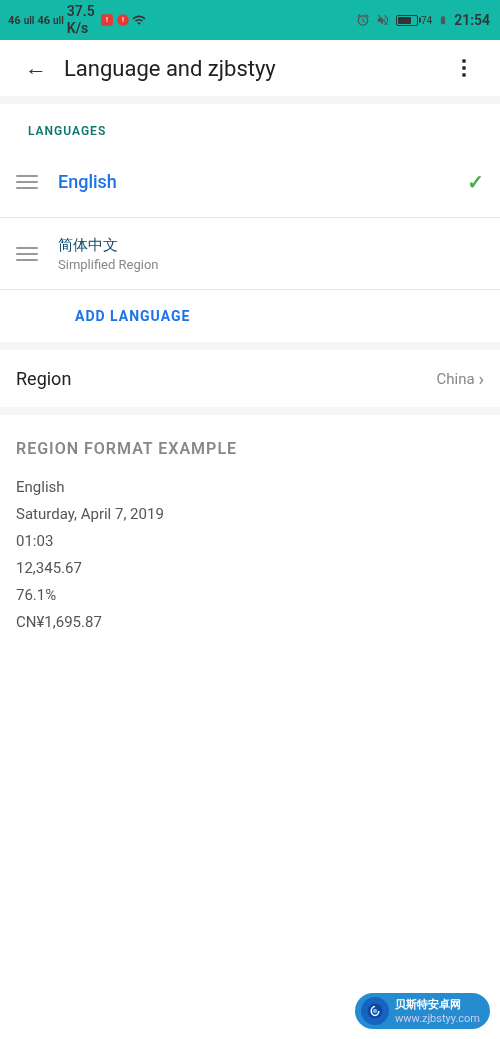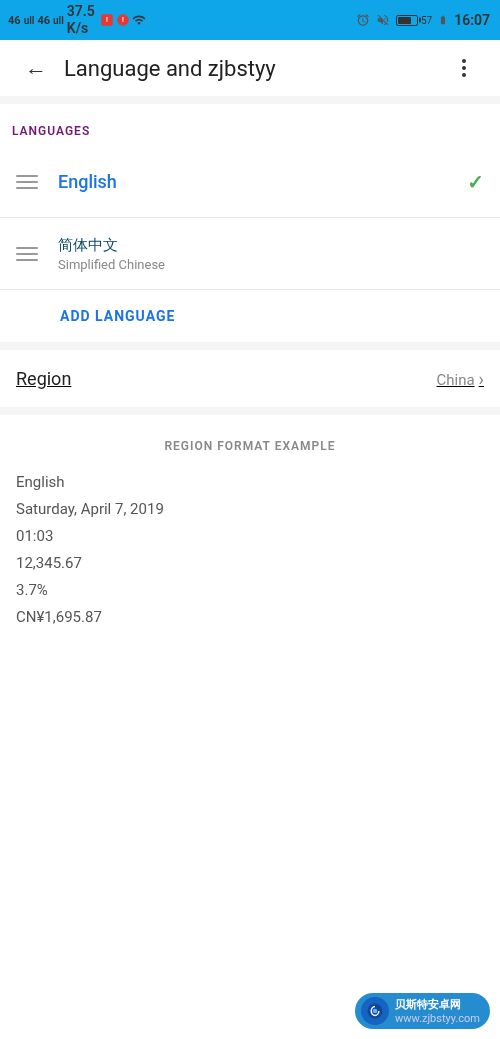--- a/index.html
+++ b/index.html
@@ -8,21 +8,21 @@
       font-family: 'Roboto', Arial, sans-serif;
       background: #fff;
       width: 500px;
       min-height: 1039px;
       position: relative;
       overflow-x: hidden;
     }
 
     
     .status-bar {
-      background: #0ea5e9;
+      background: #14b8a6;
       height: 40px;
       display: flex;
       align-items: center;
       justify-content: space-between;
       padding: 0 10px 0 8px;
     }
     .status-left {
       display: flex;
       align-items: center;
       gap: 3px;
@@ -121,24 +121,24 @@
     }
 
     
     .section-divider {
       height: 8px;
       background: #f5f5f5;
     }
 
     
     .section-header {
-      padding: 20px 16px 8px 12px;
+      padding: 20px 16px 8px 28px;
       font-size: 12px;
       font-weight: 600;
-      color: #701a75;
+      color: #0f766e;
       letter-spacing: 1px;
       text-transform: uppercase;
     }
 
     
     .language-item {
       display: flex;
       align-items: center;
       padding: 16px 16px;
       border-bottom: 1px solid #e8e8e8;
@@ -180,38 +180,38 @@
       font-size: 20px;
       color: #4caf50;
       font-weight: 700;
     }
 
     
     .add-language-btn {
       display: flex;
       padding: 18px 16px 18px 60px;
       cursor: pointer;
+      margin-left: 15px;
     }
     .add-language-text {
       font-size: 14px;
       font-weight: 700;
       color: #1a73e8;
       letter-spacing: 1px;
       text-transform: uppercase;
     }
 
     
     .region-row {
       display: flex;
-      align-items: flex-end;
+      align-items: center;
       padding: 18px 16px;
       background: #fff;
       cursor: pointer;
       border-bottom: none;
-      text-decoration: underline;
     }
     .region-label {
       flex: 1;
       font-size: 18px;
       color: #212121;
       font-weight: 400;
     }
     .region-value {
       font-size: 15px;
       color: #888;
@@ -221,26 +221,25 @@
       font-size: 18px;
       color: #888;
     }
 
     
     .format-section {
       padding-top: 16px;
     }
     .format-header {
       padding: 8px 16px 12px 16px;
-      font-size: 12px;
+      font-size: 16px;
       font-weight: 600;
       color: #888;
       letter-spacing: 1px;
       text-transform: uppercase;
-      text-align: center;
     }
     .format-content {
       padding: 4px 16px 20px 16px;
     }
     .format-line {
       font-size: 15px;
       color: #555;
       line-height: 1.8;
     }
 
@@ -310,26 +309,26 @@
     <svg width="14" height="14" viewBox="0 0 24 24" fill="#555">
         <path d="M22 5.72l-4.6-3.86-1.29 1.53 4.6 3.86L22 5.72zM7.88 3.39L6.6 1.86 2 5.71l1.29 1.53 4.59-3.85zM12.5 8H11v6l4.75 2.85.75-1.23-4-2.37V8zM12 4c-4.97 0-9 4.03-9 9s4.02 9 9 9c4.97 0 9-4.03 9-9s-4.03-9-9-9zm0 16c-3.87 0-7-3.13-7-7s3.13-7 7-7 7 3.13 7 7-3.13 7-7 7z"></path>
       </svg>
     <svg width="14" height="14" viewBox="0 0 24 24" fill="#555">
         <path d="M4.34 2.93L2.93 4.34 7.29 8.7 7 9H3v6h4l5 5v-6.59l4.18 4.18c-.65.49-1.38.88-2.18 1.11v2.06c1.34-.3 2.57-.92 3.61-1.75L19.66 21.07l1.41-1.41L4.34 2.93zM19 12c0 .82-.15 1.61-.41 2.34l1.53 1.53c.56-1.17.88-2.48.88-3.87 0-4.28-2.99-7.86-7-8.77v2.06c2.89.86 5 3.54 5 6.71zM16.5 12c0-1.77-1.02-3.29-2.5-4.03v1.79l2.48 2.48c.01-.08.02-.16.02-.24z"></path>
       </svg>
     <div class="battery-icon">
       <div class="battery-body">
         <div class="battery-fill"></div>
       </div>
-      <span style="font-size:10px;margin-left:1px;">57</span>
+      <span style="font-size:10px;margin-left:1px;">74</span>
     </div>
     <svg width="10" height="14" viewBox="0 0 24 24" fill="#555">
         <path d="M15.67 4H14V2h-4v2H8.33C7.6 4 7 4.6 7 5.33v15.33C7 21.4 7.6 22 8.33 22h7.33c.74 0 1.34-.6 1.34-1.33V5.33C17 4.6 16.4 4 15.67 4z"></path>
       </svg>
-    <span class="status-time">16:07</span>
+    <span class="status-time">21:54</span>
   </div>
 </div>
 
 <div class="app-bar">
   <div class="back-btn">
     <span style="font-size:22px; color:#333;">←</span>
   </div>
   <span class="app-bar-title">Language and zjbstyy</span>
   <div class="more-btn">
     <div class="more-dots">
@@ -358,21 +357,21 @@
   </div>
 
   <div class="language-item">
     <div class="drag-handle">
       <div class="drag-line"></div>
       <div class="drag-line"></div>
       <div class="drag-line"></div>
     </div>
     <div class="lang-info">
       <div class="lang-name-secondary">简体中文</div>
-      <div class="lang-sub">Simplified Chinese</div>
+      <div class="lang-sub">Simplified Region</div>
     </div>
   </div>
 
   <div class="add-language-btn">
     <span class="add-language-text">ADD LANGUAGE</span>
   </div>
 </div>
 
 <div class="section-divider"></div>
 
@@ -384,21 +383,21 @@
 
 <div class="section-divider"></div>
 
 <div class="format-section">
   <div class="format-header">REGION FORMAT EXAMPLE</div>
   <div class="format-content">
     <div class="format-line">English</div>
     <div class="format-line">Saturday, April 7, 2019</div>
     <div class="format-line">01:03</div>
     <div class="format-line">12,345.67</div>
-    <div class="format-line">3.7%</div>
+    <div class="format-line">76.1%</div>
     <div class="format-line">CN¥1,695.87</div>
   </div>
 </div>
 
 <div class="watermark">
   <div class="watermark-icon">
     <svg width="18" height="18" viewBox="0 0 24 24" fill="none">
       <circle cx="12" cy="12" r="10" fill="#0d47a1"></circle>
       <path d="M12 6 C9 6 7 9 7 12 C7 15 9 18 12 18 C15 18 17 15 17 12" stroke="#fff" stroke-width="2" fill="none"></path>
       <circle cx="12" cy="12" r="3" fill="#64b5f6"></circle>

